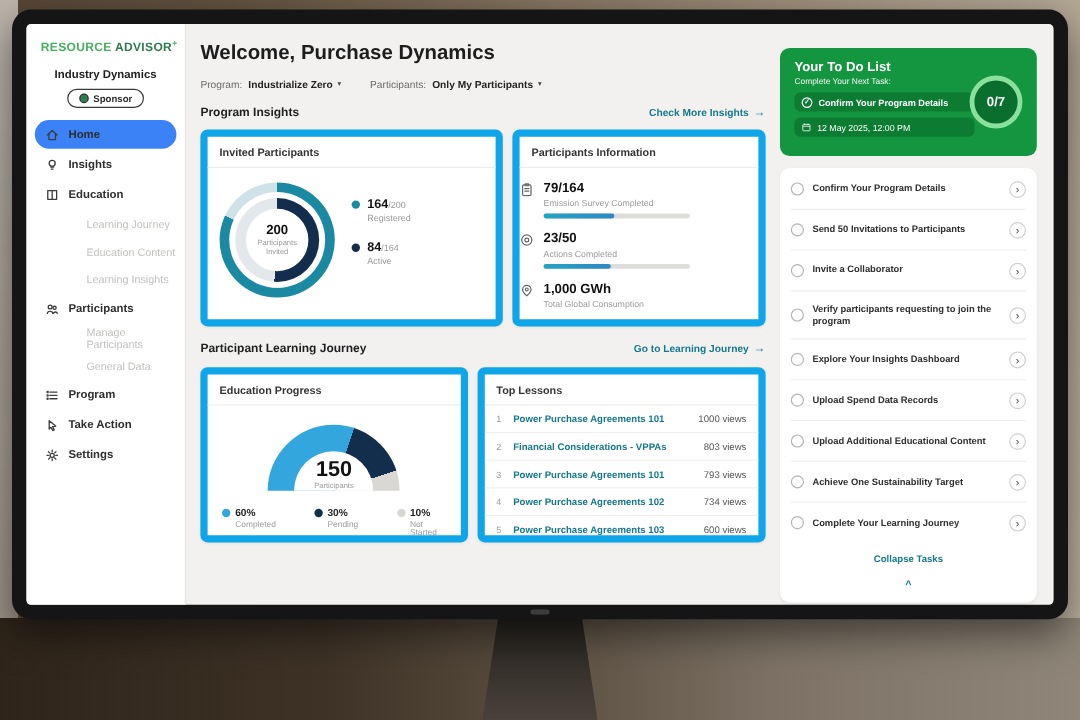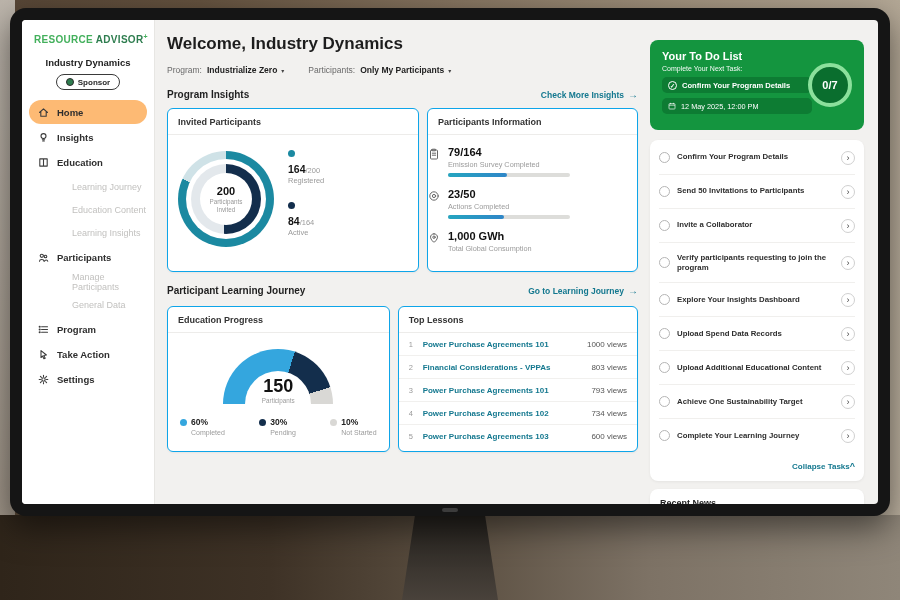--- a/index.html
+++ b/index.html
@@ -26,57 +26,57 @@
   .sidebar { position:absolute; left:0; top:0; bottom:0; width:133px; background:#fff; border-right:1px solid #e7e6e3; }
   .logo { padding:13px 10px 0 12px; font-size:10px; font-weight:bold; letter-spacing:.3px; white-space:nowrap; }
   .logo-a { color:#43b05c; } .logo-b { color:#2e7d4f; }
   .logo-plus { color:#43b05c; font-size:7px; vertical-align:super; }
   .org { text-align:center; margin-top:12px; font-size:9.5px; font-weight:bold; color:#222; }
   .sponsor { width:fit-content; margin:6px auto 10px; border:1px solid #3a3a3a; border-radius:10px;
     padding:2.5px 9px; font-size:8px; font-weight:600; color:#2b2b2b; display:flex; align-items:center; gap:4px; }
   .sponsor-dot { width:8px; height:8px; border-radius:50%; background:#2e7d4f; border:1px solid #2b2b2b; }
   .nav-item { display:flex; align-items:center; gap:8px; height:24px; margin:1px 7px; padding:0 9px;
     border-radius:12px; font-size:9.5px; font-weight:600; color:#2e2e2e; cursor:pointer; }
-  .nav-item.active { background:#fdba74; }
+  .nav-item.active { background:#3b82f6; }
   .nav-icon { display:flex; width:11px; height:11px; }
   .nav-icon svg { width:11px; height:11px; stroke:#3c3c3c; fill:none; stroke-width:1.1; stroke-linecap:round; stroke-linejoin:round; }
   .nav-sub { height:23px; display:flex; align-items:center; padding-left:50px; font-size:9px; color:#c2c1bf; cursor:pointer; }
 
   
   .main { position:absolute; left:133px; top:0; bottom:0; width:495px; padding:10px 12px; }
   .main h1 { font-size:17px; font-weight:bold; color:#1d1d1d; margin:4px 0 11px; }
   .filters { display:flex; gap:24px; align-items:center; font-size:8.5px; color:#6a6a6a; margin-bottom:14px; }
   .f-group { display:flex; align-items:center; cursor:pointer; }
   .f-value { font-weight:bold; color:#222; margin-left:5px; }
   .chev { font-size:6px; color:#444; margin-left:4px; }
   .sec-head { display:flex; justify-content:space-between; align-items:center; margin:4px 0 8px; }
   .sec-title { font-size:10px; font-weight:bold; color:#1f1f1f; }
   .sec-link { font-size:8.5px; font-weight:bold; color:#14788f; cursor:pointer; }
   .sec-link .arrow { margin-left:4px; font-size:10px; }
   .cards-row { display:flex; gap:8px; }
-  .card { background:#fff; border:1px solid #0ea5e9; border-radius:6px; box-shadow:0 1px 2px rgba(0,0,0,.05); }
+  .card { background:#fff; border:6px solid #0ea5e9; border-radius:6px; box-shadow:0 1px 2px rgba(0,0,0,.05); }
   .card-title { font-size:9px; font-weight:bold; color:#333; padding:8px 10px 7px; border-bottom:1px solid #edecea; }
   .card-invited { width:252px; height:164px; }
   .card-info { width:211px; height:164px; }
   .card-progress { width:226px; height:146px; margin-top:2px; }
   .card-lessons { width:244px; height:146px; margin-top:2px; }
 
   
   .invited-body { display:flex; align-items:center; gap:14px; padding:12px 10px; }
   .donut { position:relative; width:96px; height:96px; flex-shrink:0; }
   .d-outer { position:absolute; inset:0; border-radius:50%;
     background:conic-gradient(#1b89a1 0deg 295deg, #cfe2e7 295deg 360deg); }
   .d-gap { position:absolute; inset:8px; border-radius:50%; background:#fff; }
   .d-inner { position:absolute; inset:13px; border-radius:50%;
     background:conic-gradient(#132e4c 0deg 184deg, #e3e8ec 184deg 360deg); }
   .d-hole { position:absolute; inset:22px; border-radius:50%; background:#fff;
     display:flex; flex-direction:column; align-items:center; justify-content:center; }
   .d-val { font-size:11px; font-weight:bold; color:#111; }
   .d-label { font-size:6.3px; color:#9a9a9a; text-align:center; width:42px; line-height:1.25; margin-top:1px; }
-  .leg-item { display:flex; gap:6px; align-items:flex-start; margin-bottom:14px;flex-direction:column; }
+  .leg-item { display:flex; gap:6px; align-items:flex-start; margin-bottom:14px; }
   .dot { width:7px; height:7px; border-radius:50%; margin-top:3px; flex-shrink:0; }
   .dot-teal { background:#1b89a1; } .dot-navy { background:#132e4c; }
   .dot-blue { background:#34a6de; } .dot-gray { background:#d9d8d5; }
   .leg-val { font-size:10.5px; font-weight:bold; color:#151515; }
   .leg-total { font-size:7.5px; color:#9a9a9a; font-weight:normal; }
   .leg-label { font-size:7.5px; color:#9a9a9a; margin-top:1px; }
 
   
   .info-body { padding:11px 0; }
   .info-row { display:flex; gap:8px; margin-bottom:11px; }
@@ -120,22 +120,22 @@
   .cal-ic svg { width:8px; height:8px; stroke:#fff; fill:none; stroke-width:1; display:block; }
   .todo-ring { position:absolute; right:12px; top:23px; width:44px; height:44px; border-radius:50%;
     background:#0a6e2e; border:4px solid #8be09c; display:flex; align-items:center; justify-content:center;
     font-size:11px; font-weight:bold; }
   .task-card { background:#fff; border-radius:8px; margin-top:10px; padding:1px 9px 0; box-shadow:0 1px 3px rgba(0,0,0,.06); }
   .task-row { display:flex; align-items:center; gap:7px; padding:9.5px 0; border-bottom:1px solid #f0efed; cursor:pointer; }
   .task-check { width:11px; height:11px; border:1px solid #b5b5b5; border-radius:50%; flex-shrink:0; }
   .task-label { flex:1; font-size:7.8px; font-weight:600; color:#2e2e2e; line-height:1.3; }
   .task-go { width:14px; height:14px; border:1px solid #d0d0d0; border-radius:50%; flex-shrink:0;
     display:flex; align-items:center; justify-content:center; font-size:9px; color:#444; }
-  .collapse-row { display:flex; align-items:center; justify-content:flex-end; gap:0;
-    padding:9px 0 10px; font-size:8px; font-weight:bold; color:#14788f; cursor:pointer; }
+  .collapse-row { display:flex; align-items:center; justify-content:flex-end; gap:12px;
+    padding:9px 0 10px; font-size:8px; font-weight:bold; color:#14788f; cursor:pointer;flex-direction:column; }
   .caret { font-size:9px; }
   .news-bar { margin-top:8px; background:#fff; border-radius:8px 8px 0 0; padding:9px 10px;
     font-size:9px; font-weight:bold; color:#1f1f1f; box-shadow:0 1px 3px rgba(0,0,0,.06); height:40px; }
 </style>
 </head>
 <body>
 
 <div class="scene">
   <div class="stand"></div>
   <div class="monitor">
@@ -217,21 +217,21 @@
                   <circle cx="5.5" cy="5.5" r="1.7"></circle>
                   <path d="M5.5 1.2v1.3 M5.5 8.5v1.3 M1.2 5.5h1.3 M8.5 5.5h1.3 M2.4 2.4l1 1 M7.6 7.6l1 1 M8.6 2.4l-1 1 M3.4 7.6l-1 1"></path>
                 </svg>
               </span>
             <span>Settings</span>
           </div>
         </nav>
       </aside>
 
       <main class="main">
-        <h1>Welcome, Industry Dynamics</h1>
+        <h1>Welcome, Purchase Dynamics</h1>
 
         <div class="filters">
           <span class="f-group">
             <span>Program:</span>
             <span class="f-value">Industrialize Zero</span>
             <span class="chev">▾</span>
           </span>
           <span class="f-group">
             <span>Participants:</span>
             <span class="f-value">Only My Participants</span>

